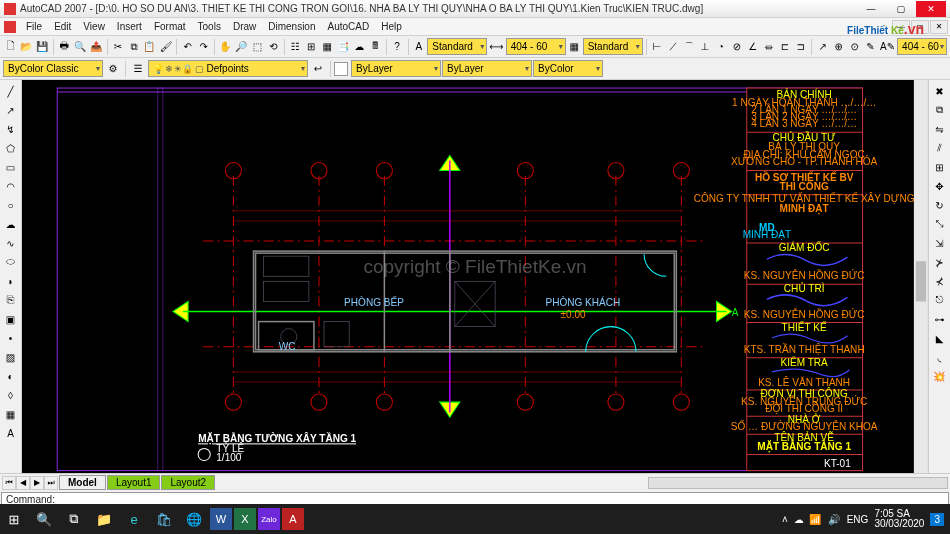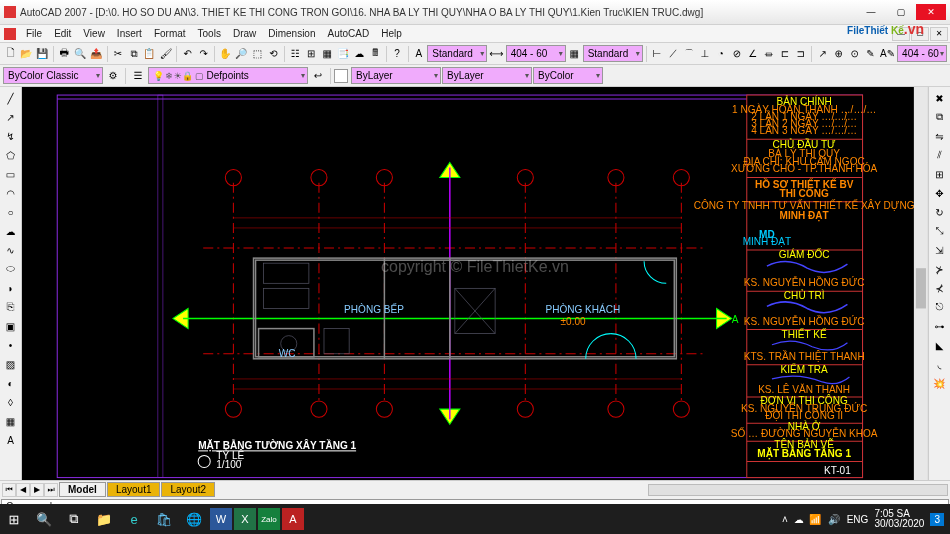--- a/index.html
+++ b/index.html
@@ -1,58 +1,58 @@
 <!DOCTYPE html>
 <html><head>
 <meta charset="utf-8">
 <style>
 * { margin: 0; padding: 0; box-sizing: border-box; font-family: "Segoe UI", Tahoma, sans-serif; font-size: 10px; }
 body { width: 950px; height: 534px; background: #f0f0f0; overflow: hidden; position: relative; }
-.titlebar { height: 18px; background: linear-gradient(#fff,#e8e8e8); display: flex; align-items: center; padding: 12px 4px; border-bottom: 1px solid #d0d0d0; }
+.titlebar { height: 18px; background: linear-gradient(#fff,#e8e8e8); display: flex; align-items: center; padding: 5px 4px; border-bottom: 1px solid #d0d0d0; }
 .titlebar .icon { width: 12px; height: 12px; background: #d33; margin-right: 4px; }
 .titlebar .title { flex: 1; font-size: 10px; color: #333; white-space: nowrap; overflow: hidden; }
 .winbtns { display: flex; gap: 0; }
 .winbtn { width: 30px; height: 16px; display: flex; align-items: center; justify-content: center; font-size: 9px; cursor: pointer; }
 .winbtn.close { background: #e81123; color: #fff; }
 .menubar { height: 18px; background: #f5f5f5; display: flex; align-items: center; padding: 0 2px; border-bottom: 1px solid #d0d0d0; }
 .mdi-icon { width: 12px; height: 12px; background: #d33; margin: 0 4px 0 2px; }
 .menuitem { padding: 2px 6px; font-size: 10px; color: #222; cursor: pointer; }
 .mdibtns { margin-left: auto; display: flex; }
 .mdibtn { width: 18px; height: 14px; display: flex; align-items: center; justify-content: center; font-size: 8px; cursor: pointer; border: 1px solid #ccc; margin-left: 1px; background: #eee; }
 .toolbar { height: 22px; background: #f0f0f0; border-bottom: 1px solid #d0d0d0; display: flex; align-items: center; padding: 0 3px; gap: 1px; }
 .tbtn { width: 18px; height: 18px; border: 1px solid transparent; display: flex; align-items: center; justify-content: center; cursor: pointer; font-size: 10px; }
 .tsep { width: 1px; height: 16px; background: #ccc; margin: 0 2px; }
-.dropdown { height: 17px; border: 1px solid #999; background: #f0abfc; font-size: 10px; padding: 0 5px 0 4px; display: flex; align-items: center; position: relative; min-width: 60px; cursor: pointer; }
+.dropdown { height: 17px; border: 1px solid #999; background: #fde047; font-size: 10px; padding: 0 5px 0 4px; display: flex; align-items: center; position: relative; min-width: 60px; cursor: pointer; }
 .dropdown::after { content: "▾"; position: absolute; right: 2px; font-size: 8px; color: #555; }
 .colorbox { width: 14px; height: 14px; border: 1px solid #999; background: #fff; display: inline-block; margin-right: 2px; }
 .main { display: flex; height: 393px; }
 .lefttb, .righttb { width: 22px; background: #f0f0f0; border-right: 1px solid #ccc; display: flex; flex-direction: column; align-items: center; padding: 2px 0; gap: 1px; }
 .righttb { border-left: 1px solid #ccc; border-right: none; }
 .vtbtn { width: 18px; height: 18px; display: flex; align-items: center; justify-content: center; cursor: pointer; font-size: 10px; }
 .canvas { flex: 1; background: #000; position: relative; overflow: hidden; }
 .drawing { position: absolute; inset: 0; }
 .tabrow { height: 18px; background: #f0f0f0; border-top: 1px solid #ccc; display: flex; align-items: center; padding: 0 2px; }
 .tabarrow { width: 14px; height: 14px; display: flex; align-items: center; justify-content: center; font-size: 8px; cursor: pointer; border: 1px solid #ccc; }
-.drawtab { padding: 1px 8px; font-size: 10px; border: 1px solid #999; background: #eab308; cursor: pointer; margin-left: 1px; }
+.drawtab { padding: 1px 8px; font-size: 10px; border: 1px solid #999; background: #84cc16; cursor: pointer; margin-left: 1px; }
 .drawtab.active { background: #f0f0f0; font-weight: bold; }
 .cmdwin { height: 36px; background: #fff; border: 1px solid #999; margin: 1px; padding: 1px 4px; font-family: "Consolas", monospace; font-size: 10px; color: #222; overflow: hidden; }
 .cmdline { white-space: nowrap; }
 .statusbar { height: 18px; background: #f0f0f0; border-top: 1px solid #ccc; display: flex; align-items: center; padding: 0 4px; gap: 2px; font-size: 10px; }
 .coord { min-width: 170px; padding: 0 4px; }
 .sbtn { padding: 1px 5px; border: 1px solid #ccc; background: #eee; font-size: 9px; cursor: pointer; }
 .sbtn.on { background: #cde; }
 .taskbar { height: 30px; background: #1e1e1e; display: flex; align-items: center; padding: 0 0; gap: 2px; position: absolute; bottom: 0; width: 100%; }
 .taskitem { width: 28px; height: 28px; display: flex; align-items: center; justify-content: center; color: #fff; font-size: 13px; cursor: pointer; }
 .tray { margin-left: auto; display: flex; align-items: center; gap: 6px; color: #fff; font-size: 9px; padding-right: 6px; }
 .watermark-logo { position: absolute; top: 20px; right: 26px; font-weight: bold; font-size: 16px; }
 .watermark-logo .f { color: #0a5fb0; }
 .watermark-logo .t { color: #0a5fb0; }
 .watermark-logo .k { color: #7cb518; }
 .watermark-logo .vn { color: #d33; font-size: 14px; }
-.watermark-center { position: absolute; top: 50%; left: 50%; transform: translate(-50%,-50%); color: rgba(220,220,220,0.35); font-size: 16px; white-space: nowrap; pointer-events: none; }
+.watermark-center { position: absolute; top: 50%; left: 50%; transform: translate(-50%,-50%); color: rgba(220,220,220,0.35); font-size: 19px; white-space: nowrap; pointer-events: none; }
 .layersel { display:flex; align-items:center; gap:2px; }
 .layericons { font-size:9px; letter-spacing:1px; color:#555; }
 svg text { font-family: sans-serif; }
 </style>
 </head>
 <body>
 
 <div class="titlebar">
   <div class="icon"></div>
   <div class="title">AutoCAD 2007 - [D:\0. HO SO DU AN\3. THIET KE THI CONG TRON GOI\16. NHA BA LY THI QUY\NHA O BA LY THI QUY\1.Kien Truc\KIEN TRUC.dwg]</div>
@@ -381,21 +381,21 @@
 <div class="taskbar">
   <div class="taskitem">⊞</div>
   <div class="taskitem">🔍</div>
   <div class="taskitem">⧉</div>
   <div class="taskitem" style="color:#f8d060">📁</div>
   <div class="taskitem" style="color:#3cc">e</div>
   <div class="taskitem" style="color:#6cf">🛍</div>
   <div class="taskitem">🌐</div>
   <div class="taskitem" style="background:#2b579a;width:22px;height:22px;font-size:11px">W</div>
   <div class="taskitem" style="background:#217346;width:22px;height:22px;font-size:11px">X</div>
-  <div class="taskitem" style="background:#15803d;width:22px;height:22px;font-size:8px">Zalo</div>
+  <div class="taskitem" style="background:#6d28d9;width:22px;height:22px;font-size:8px">Zalo</div>
   <div class="taskitem" style="background:#b22;width:22px;height:22px;font-size:11px">A</div>
   <div class="tray">
     <span>˄</span>
     <span>☁</span>
     <span>📶</span>
     <span>🔊</span>
     <span>ENG</span>
     <div style="line-height:1">
       <div>7:05 SA</div>
       <div>30/03/2020</div>

